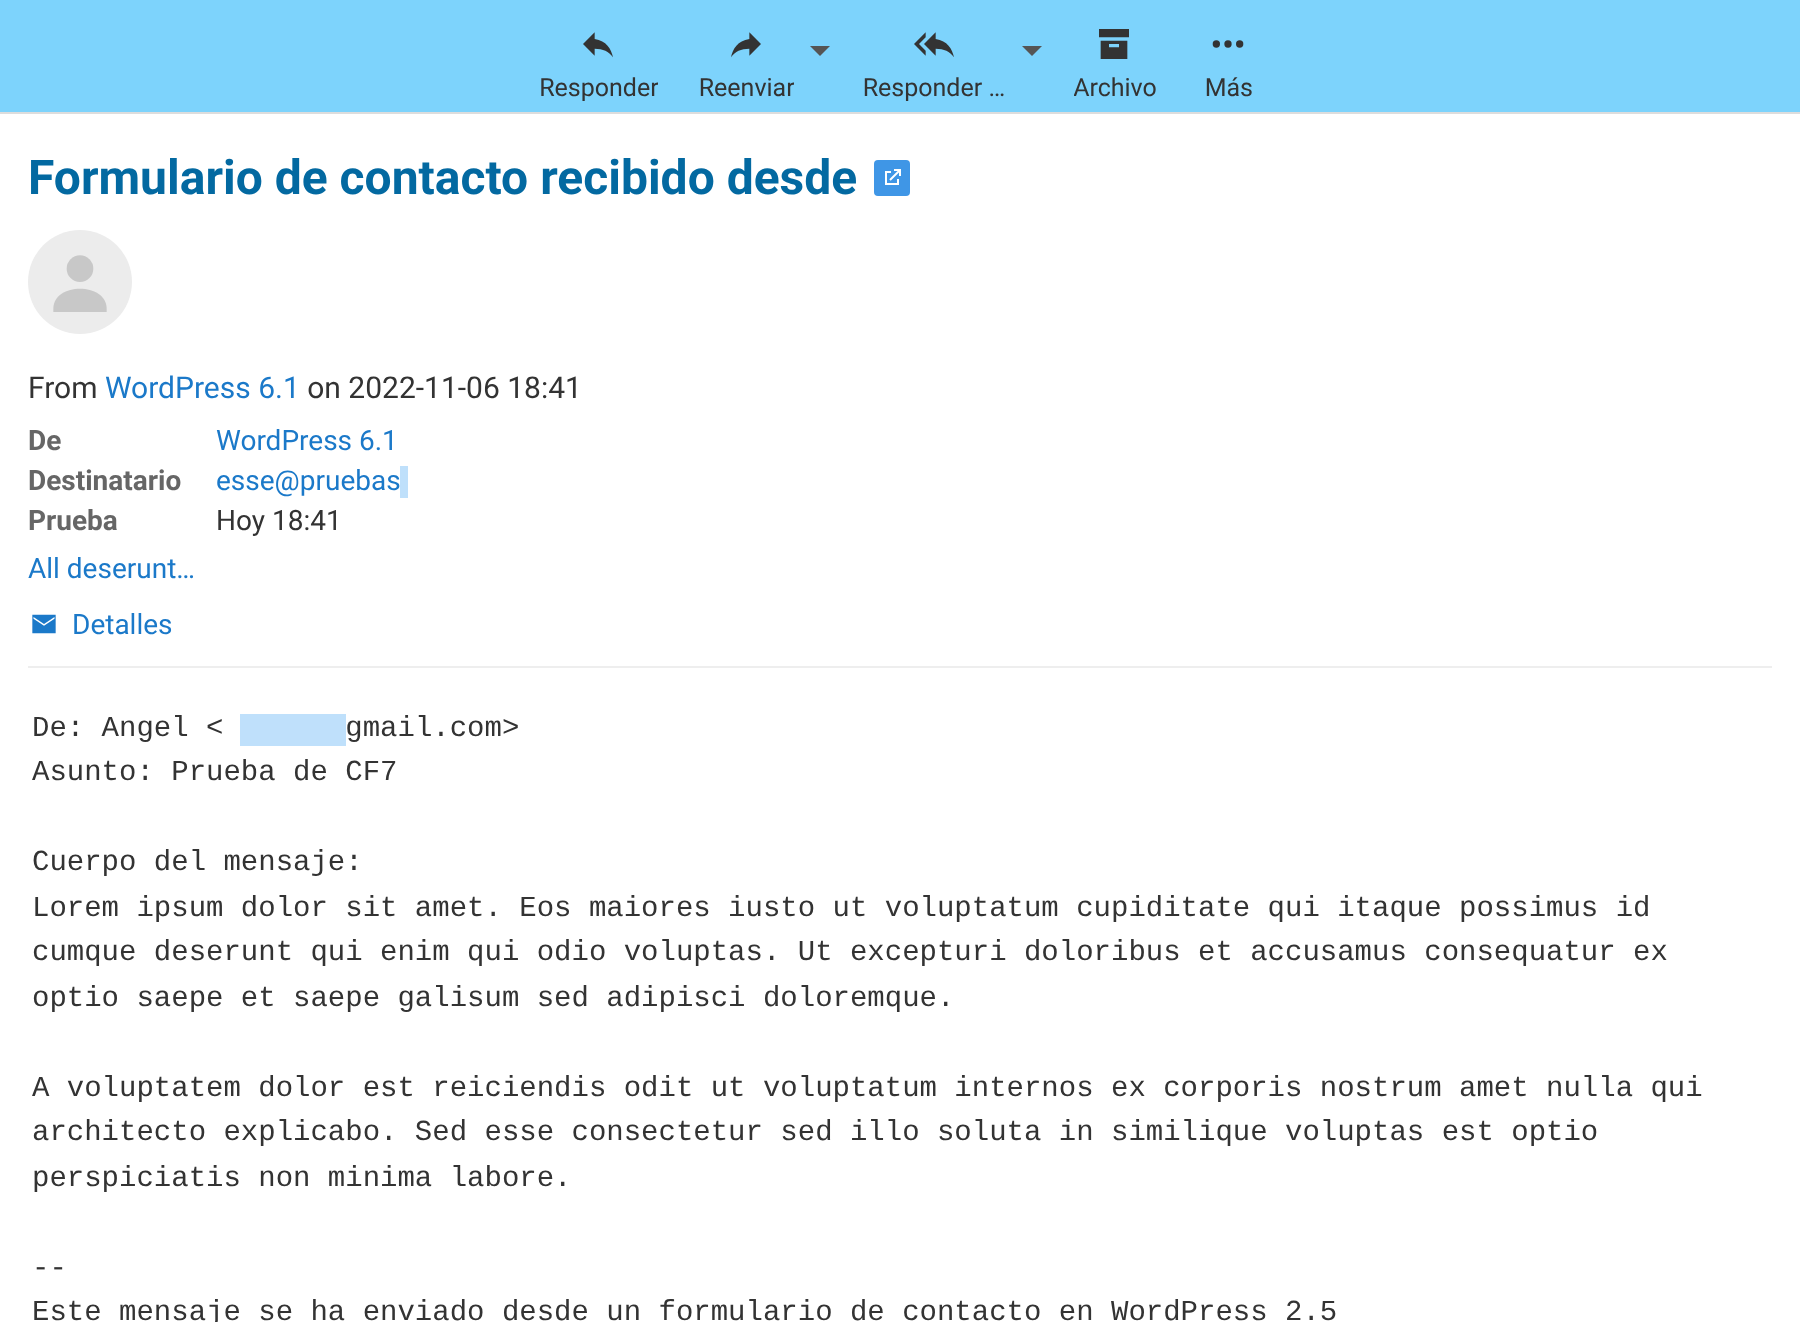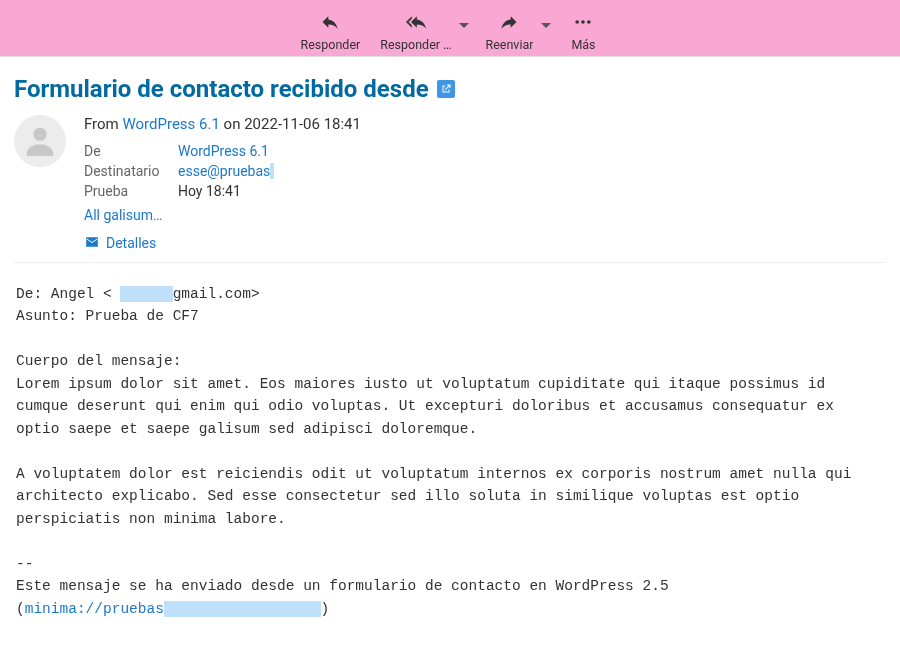--- a/index.html
+++ b/index.html
@@ -3,21 +3,21 @@
   <meta charset="utf-8">
   <style>
     * { box-sizing: border-box; margin: 0; padding: 0; }
     body {
       font-family: -apple-system, BlinkMacSystemFont, "Segoe UI", Roboto, Helvetica, Arial, sans-serif;
       background: #fff;
       color: #333;
       width: 900px;
     }
     .toolbar {
-      background: #f9a8d4;
+      background: #7dd3fc;
       border-bottom: 1px solid #ddd;
       display: flex;
       justify-content: center;
       padding: 6px 0 2px 0;
     }
     .toolbar-inner {
       display: flex;
       gap: 4px;
     }
     .tb-group {
@@ -74,41 +74,42 @@
       justify-content: center;
       color: #fff;
       font-size: 12px;
       border-radius: 2px;
     }
     .header-block {
       display: flex;
       gap: 18px;
       border-bottom: 1px solid #eee;
       padding-bottom: 10px;
+      flex-direction: column;
     }
     .avatar {
       width: 52px; height: 52px;
       background: #ececec;
       border-radius: 50%;
       display: flex;
       align-items: center;
       justify-content: center;
       flex-shrink: 0;
     }
     .avatar svg { fill: #c8c8c8; }
     .header-info { flex: 1; }
     .from-line {
       font-size: 15px;
       color: #333;
       margin-bottom: 8px;
     }
     .link { color: #1b79c9; cursor: pointer; }
     .hdr-table { font-size: 14px; }
     .hdr-row { display: flex; padding: 2px 0; }
-    .hdr-key { width: 94px; color: #666; font-weight: 400; }
+    .hdr-key { width: 94px; color: #666; font-weight: 700; }
     .hdr-val { color: #333; }
     .redact {
       background: #bfe0fb;
       color: #bfe0fb;
       padding: 0 2px;
     }
     .all-headers { margin-top: 4px; }
     .details-row {
       display: flex;
       align-items: flex-start;
@@ -142,50 +143,60 @@
               <path d="M10 9V5l-7 7 7 7v-4.1c5 0 8.5 1.6 11 5.1-1-5-4-10-11-11z"></path>
             </svg>
         </span>
         <span class="lbl">Responder</span>
       </div>
     </div>
 
     <div class="tb-group">
       <div class="tb-btn">
         <span class="ico">
-          <svg width="24" height="20" viewBox="0 0 24 24" fill="#333">
-              <path d="M7 8V5l-7 7 7 7v-3l-4-4 4-4zm6 1V5l-7 7 7 7v-4.1c5 0 8.5 1.6 11 5.1-1-5-4-10-11-11z"></path>
-            </svg>
-        </span>
-        <span class="lbl">Responder …</span>
+          <svg width="22" height="20" viewBox="0 0 24 24" fill="#333">
+              <path d="M14 9V5l7 7-7 7v-4.1c-5 0-8.5 1.6-11 5.1 1-5 4-10 11-11z"></path>
+            </svg>
+        </span>
+        <span class="lbl">Reenviar</span>
       </div>
       <div class="tb-caret">
         <svg width="10" height="10" viewBox="0 0 10 10">
             <path d="M0 2 L5 7 L10 2 Z" fill="#555"></path>
           </svg>
       </div>
     </div>
 
     <div class="tb-group">
       <div class="tb-btn">
         <span class="ico">
-          <svg width="22" height="20" viewBox="0 0 24 24" fill="#333">
-              <path d="M14 9V5l7 7-7 7v-4.1c-5 0-8.5 1.6-11 5.1 1-5 4-10 11-11z"></path>
-            </svg>
-        </span>
-        <span class="lbl">Reenviar</span>
+          <svg width="24" height="20" viewBox="0 0 24 24" fill="#333">
+              <path d="M7 8V5l-7 7 7 7v-3l-4-4 4-4zm6 1V5l-7 7 7 7v-4.1c5 0 8.5 1.6 11 5.1-1-5-4-10-11-11z"></path>
+            </svg>
+        </span>
+        <span class="lbl">Responder …</span>
       </div>
       <div class="tb-caret">
         <svg width="10" height="10" viewBox="0 0 10 10">
             <path d="M0 2 L5 7 L10 2 Z" fill="#555"></path>
           </svg>
       </div>
     </div>
 
 
+    <div class="tb-group">
+      <div class="tb-btn">
+        <span class="ico">
+          <svg width="20" height="20" viewBox="0 0 24 24" fill="#333">
+              <path d="M3 3h18v5H3V3zm1 7h16v11H4V10zm5 2v2h6v-2H9z"></path>
+            </svg>
+        </span>
+        <span class="lbl">Archivo</span>
+      </div>
+    </div>
 
 
     <div class="tb-group">
       <div class="tb-btn">
         <span class="ico">
           <svg width="20" height="20" viewBox="0 0 24 24" fill="#333">
               <circle cx="5" cy="12" r="2.2"></circle>
               <circle cx="12" cy="12" r="2.2"></circle>
               <circle cx="19" cy="12" r="2.2"></circle>
             </svg>
@@ -230,21 +241,21 @@
           <div class="hdr-key">Destinatario</div>
           <div class="hdr-val">
             <span class="link">esse@pruebas</span><span class="redact">            </span>
           </div>
         </div>
         <div class="hdr-row">
           <div class="hdr-key">Prueba</div>
           <div class="hdr-val">Hoy 18:41</div>
         </div>
         <div class="hdr-row all-headers">
-          <span class="link">All galisum…</span>
+          <span class="link">All deserunt…</span>
         </div>
       </div>
 
       <div class="details-row">
         <span>
           <svg width="16" height="14" viewBox="0 0 24 24" fill="#1b79c9">
               <path d="M2 4h20v16H2V4zm10 8L3 6v1.5l9 6 9-6V6l-9 6z"></path>
             </svg>
         </span>
         <span class="link">Detalles</span>

